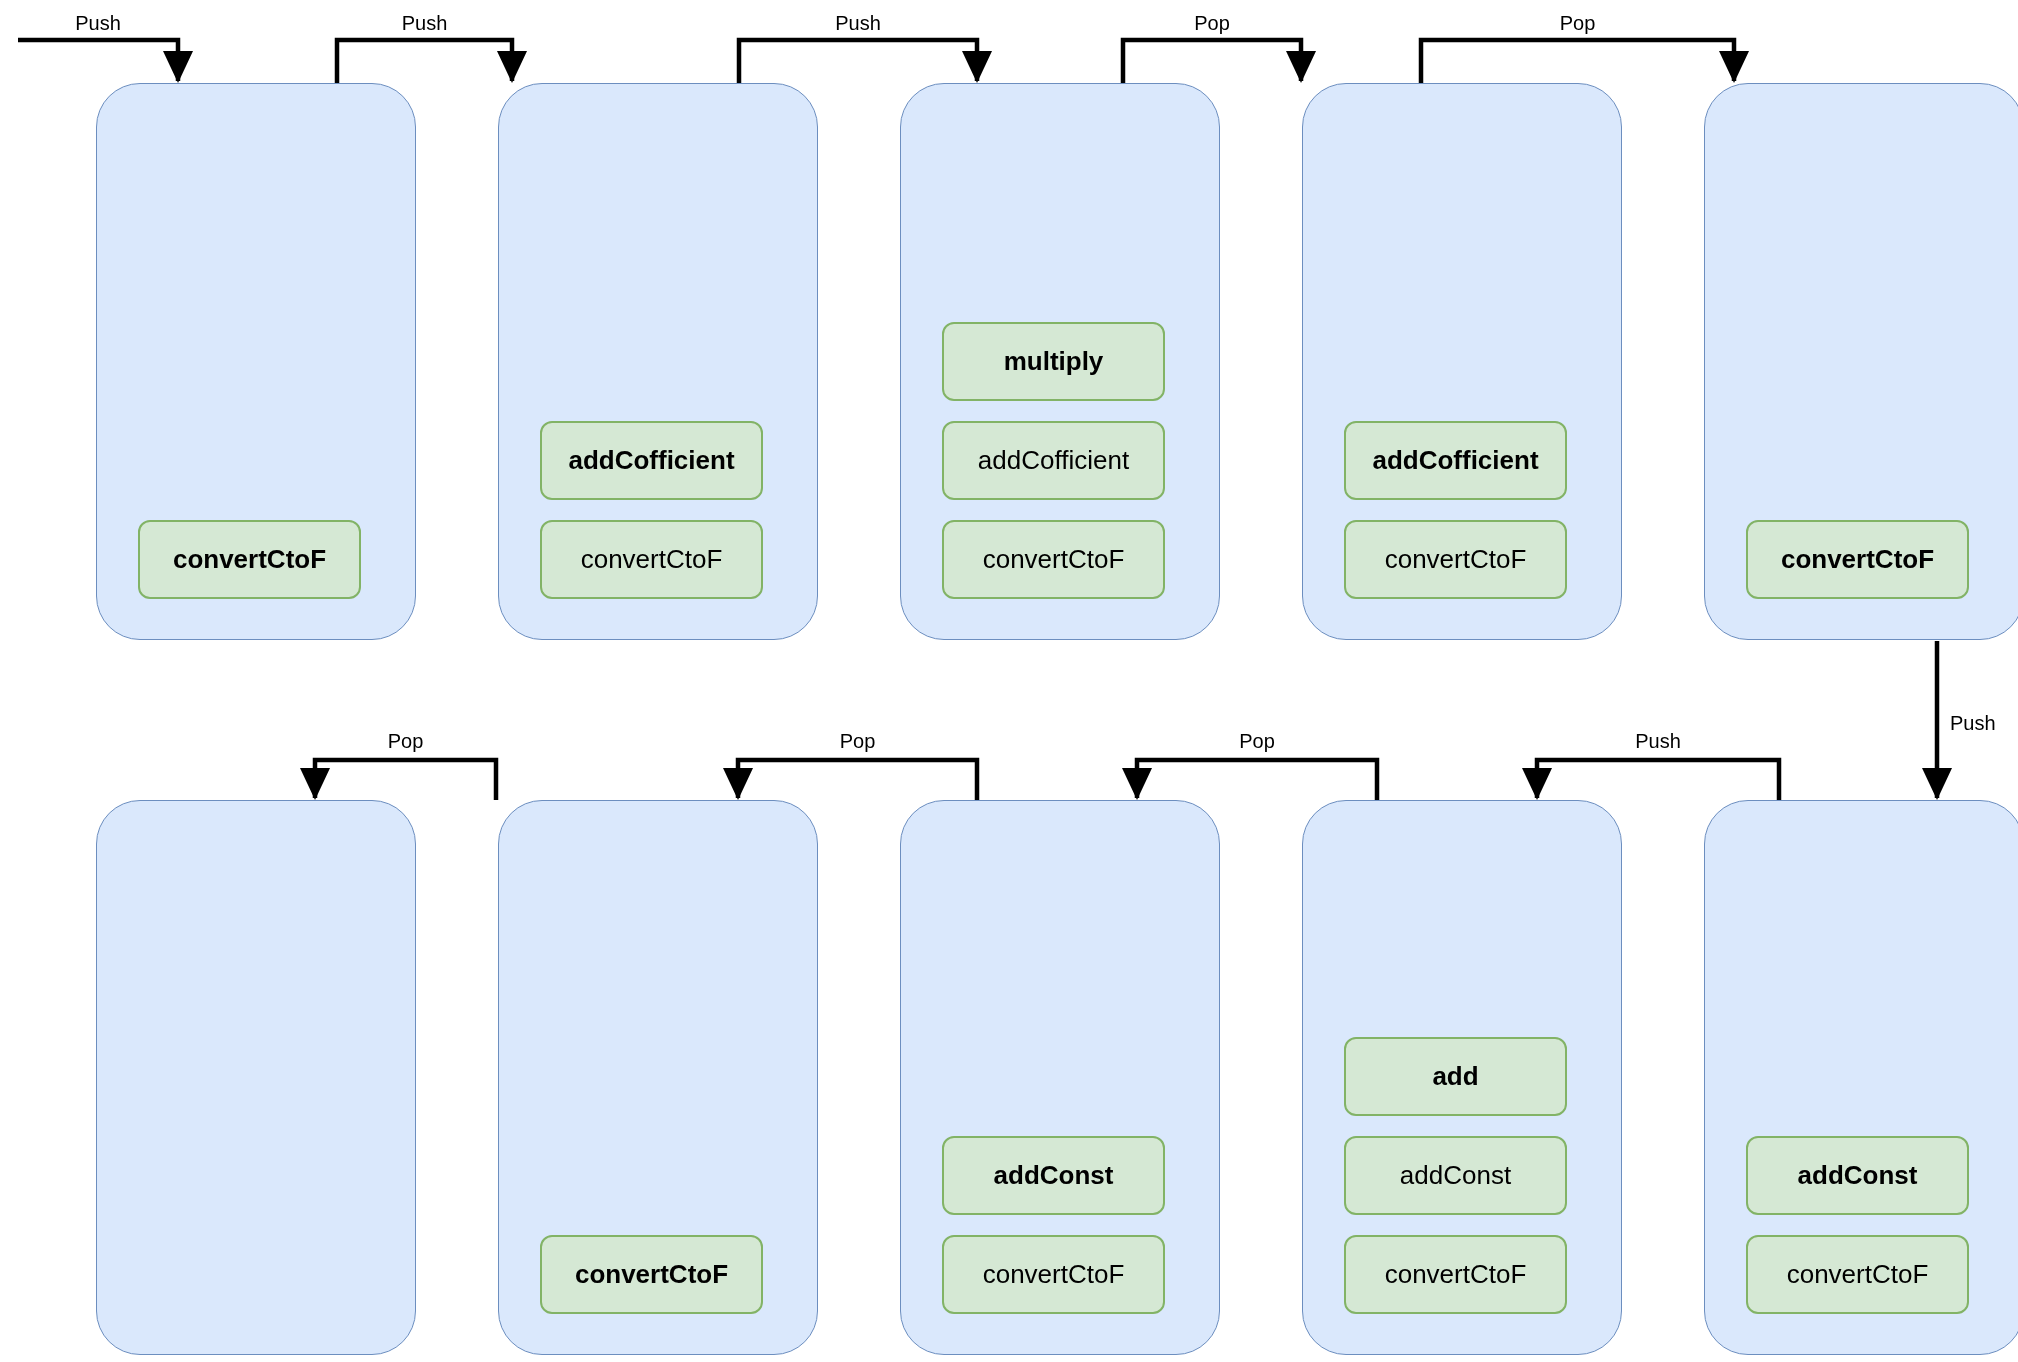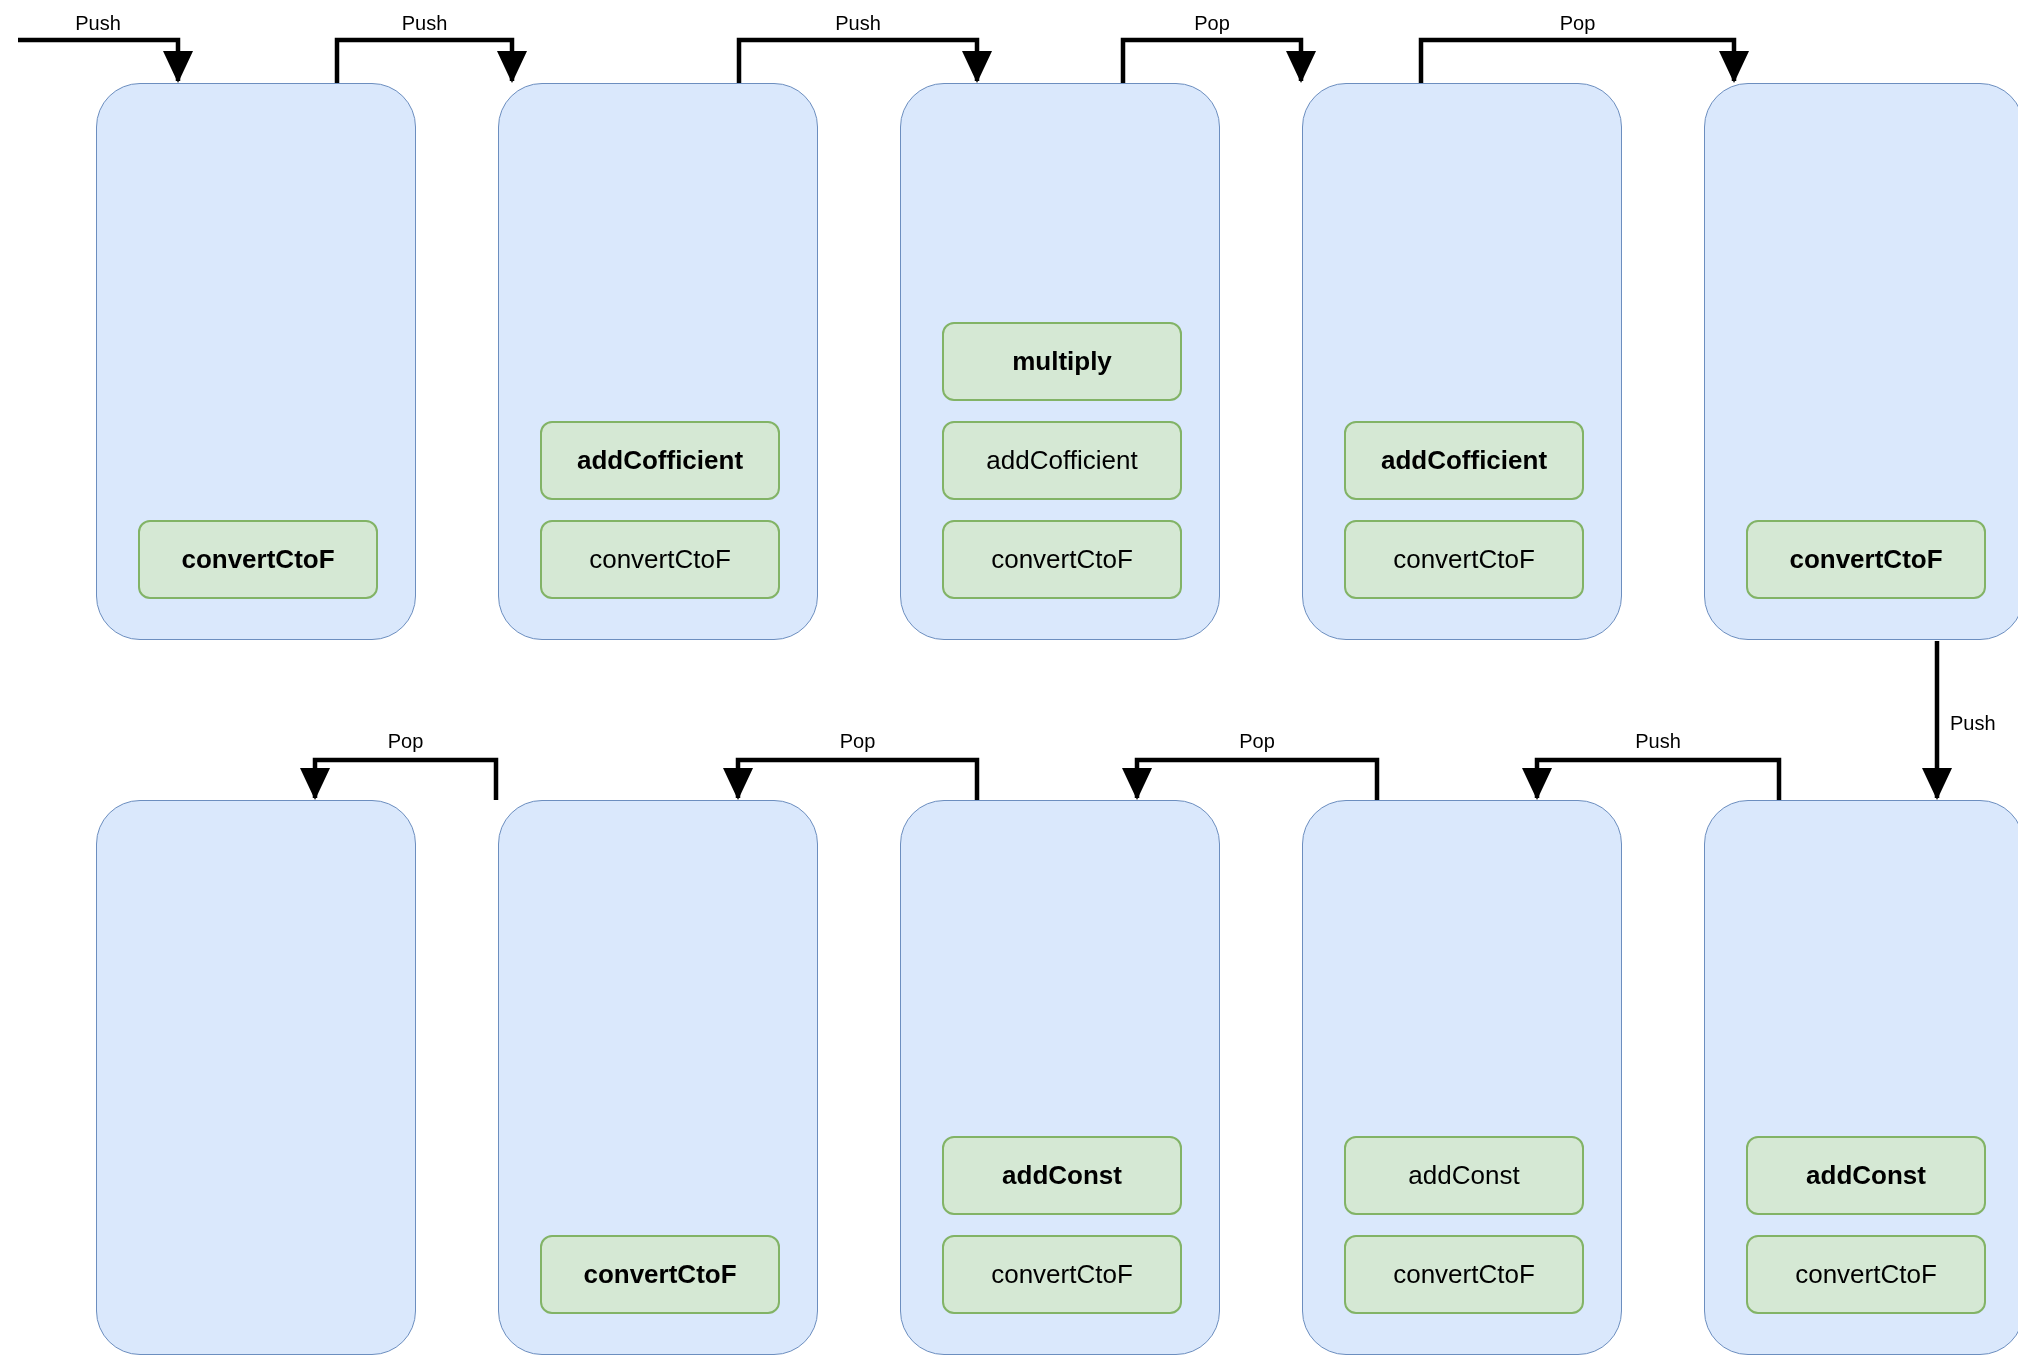--- a/index.html
+++ b/index.html
@@ -10,21 +10,21 @@
     color:var(--text,#000);
   }
   #stacks-layer { position:absolute; inset:0; z-index:1; }
   .stack {
     position:absolute; box-sizing:border-box;
     background:var(--stack-fill,#dae8fc);
     border:1.5px solid var(--stack-border,#6c8ebf);
     border-radius:44px;
   }
   .frame {
-    position:absolute; left:41px; width:240px; height:79px; box-sizing:border-box;
+    position:absolute; left:41px; width:223px; height:79px; box-sizing:border-box;
     background:var(--frame-fill,#d5e8d4);
     border:2px solid var(--frame-border,#82b366);
     border-radius:12px;
     display:flex; align-items:center; justify-content:center;
     font-size:26px; color:var(--text,#000); text-align:center;
   }
   .frame.bold { font-weight:bold; }
   #arrows-layer { position:absolute; left:0; top:0; z-index:2; }
   #arrows-layer polyline { fill:none; stroke:var(--arrow,#000); stroke-width:4.5px; }
   #labels-layer { position:absolute; inset:0; z-index:3; pointer-events:none; }
@@ -62,20 +62,21 @@
       <div class="stack" style="left: 498px; top: 800px; width: 320px; height: 555px;">
         <div class="frame bold" style="bottom: 40px;">convertCtoF</div>
       </div>
       <div class="stack" style="left: 900px; top: 800px; width: 320px; height: 555px;">
         <div class="frame" style="bottom: 40px;">convertCtoF</div>
         <div class="frame bold" style="bottom: 139px;">addConst</div>
       </div>
       <div class="stack" style="left: 1302px; top: 800px; width: 320px; height: 555px;">
         <div class="frame" style="bottom: 40px;">convertCtoF</div>
         <div class="frame" style="bottom: 139px;">addConst</div>
+        <div class="frame bold" style="bottom: 238px;">add</div>
       </div>
       <div class="stack" style="left: 1704px; top: 800px; width: 320px; height: 555px;">
         <div class="frame" style="bottom: 40px;">convertCtoF</div>
         <div class="frame bold" style="bottom: 139px;">addConst</div>
       </div>
     </div>
   <svg id="arrows-layer" width="2018" height="1362" viewBox="0 0 2018 1362">
     <defs>
       <marker id="arrowhead" markerUnits="userSpaceOnUse" markerWidth="34" markerHeight="32" refX="30" refY="15" orient="auto">
         <path d="M0,0 L32,15 L0,30 Z" fill="#000000"></path>

